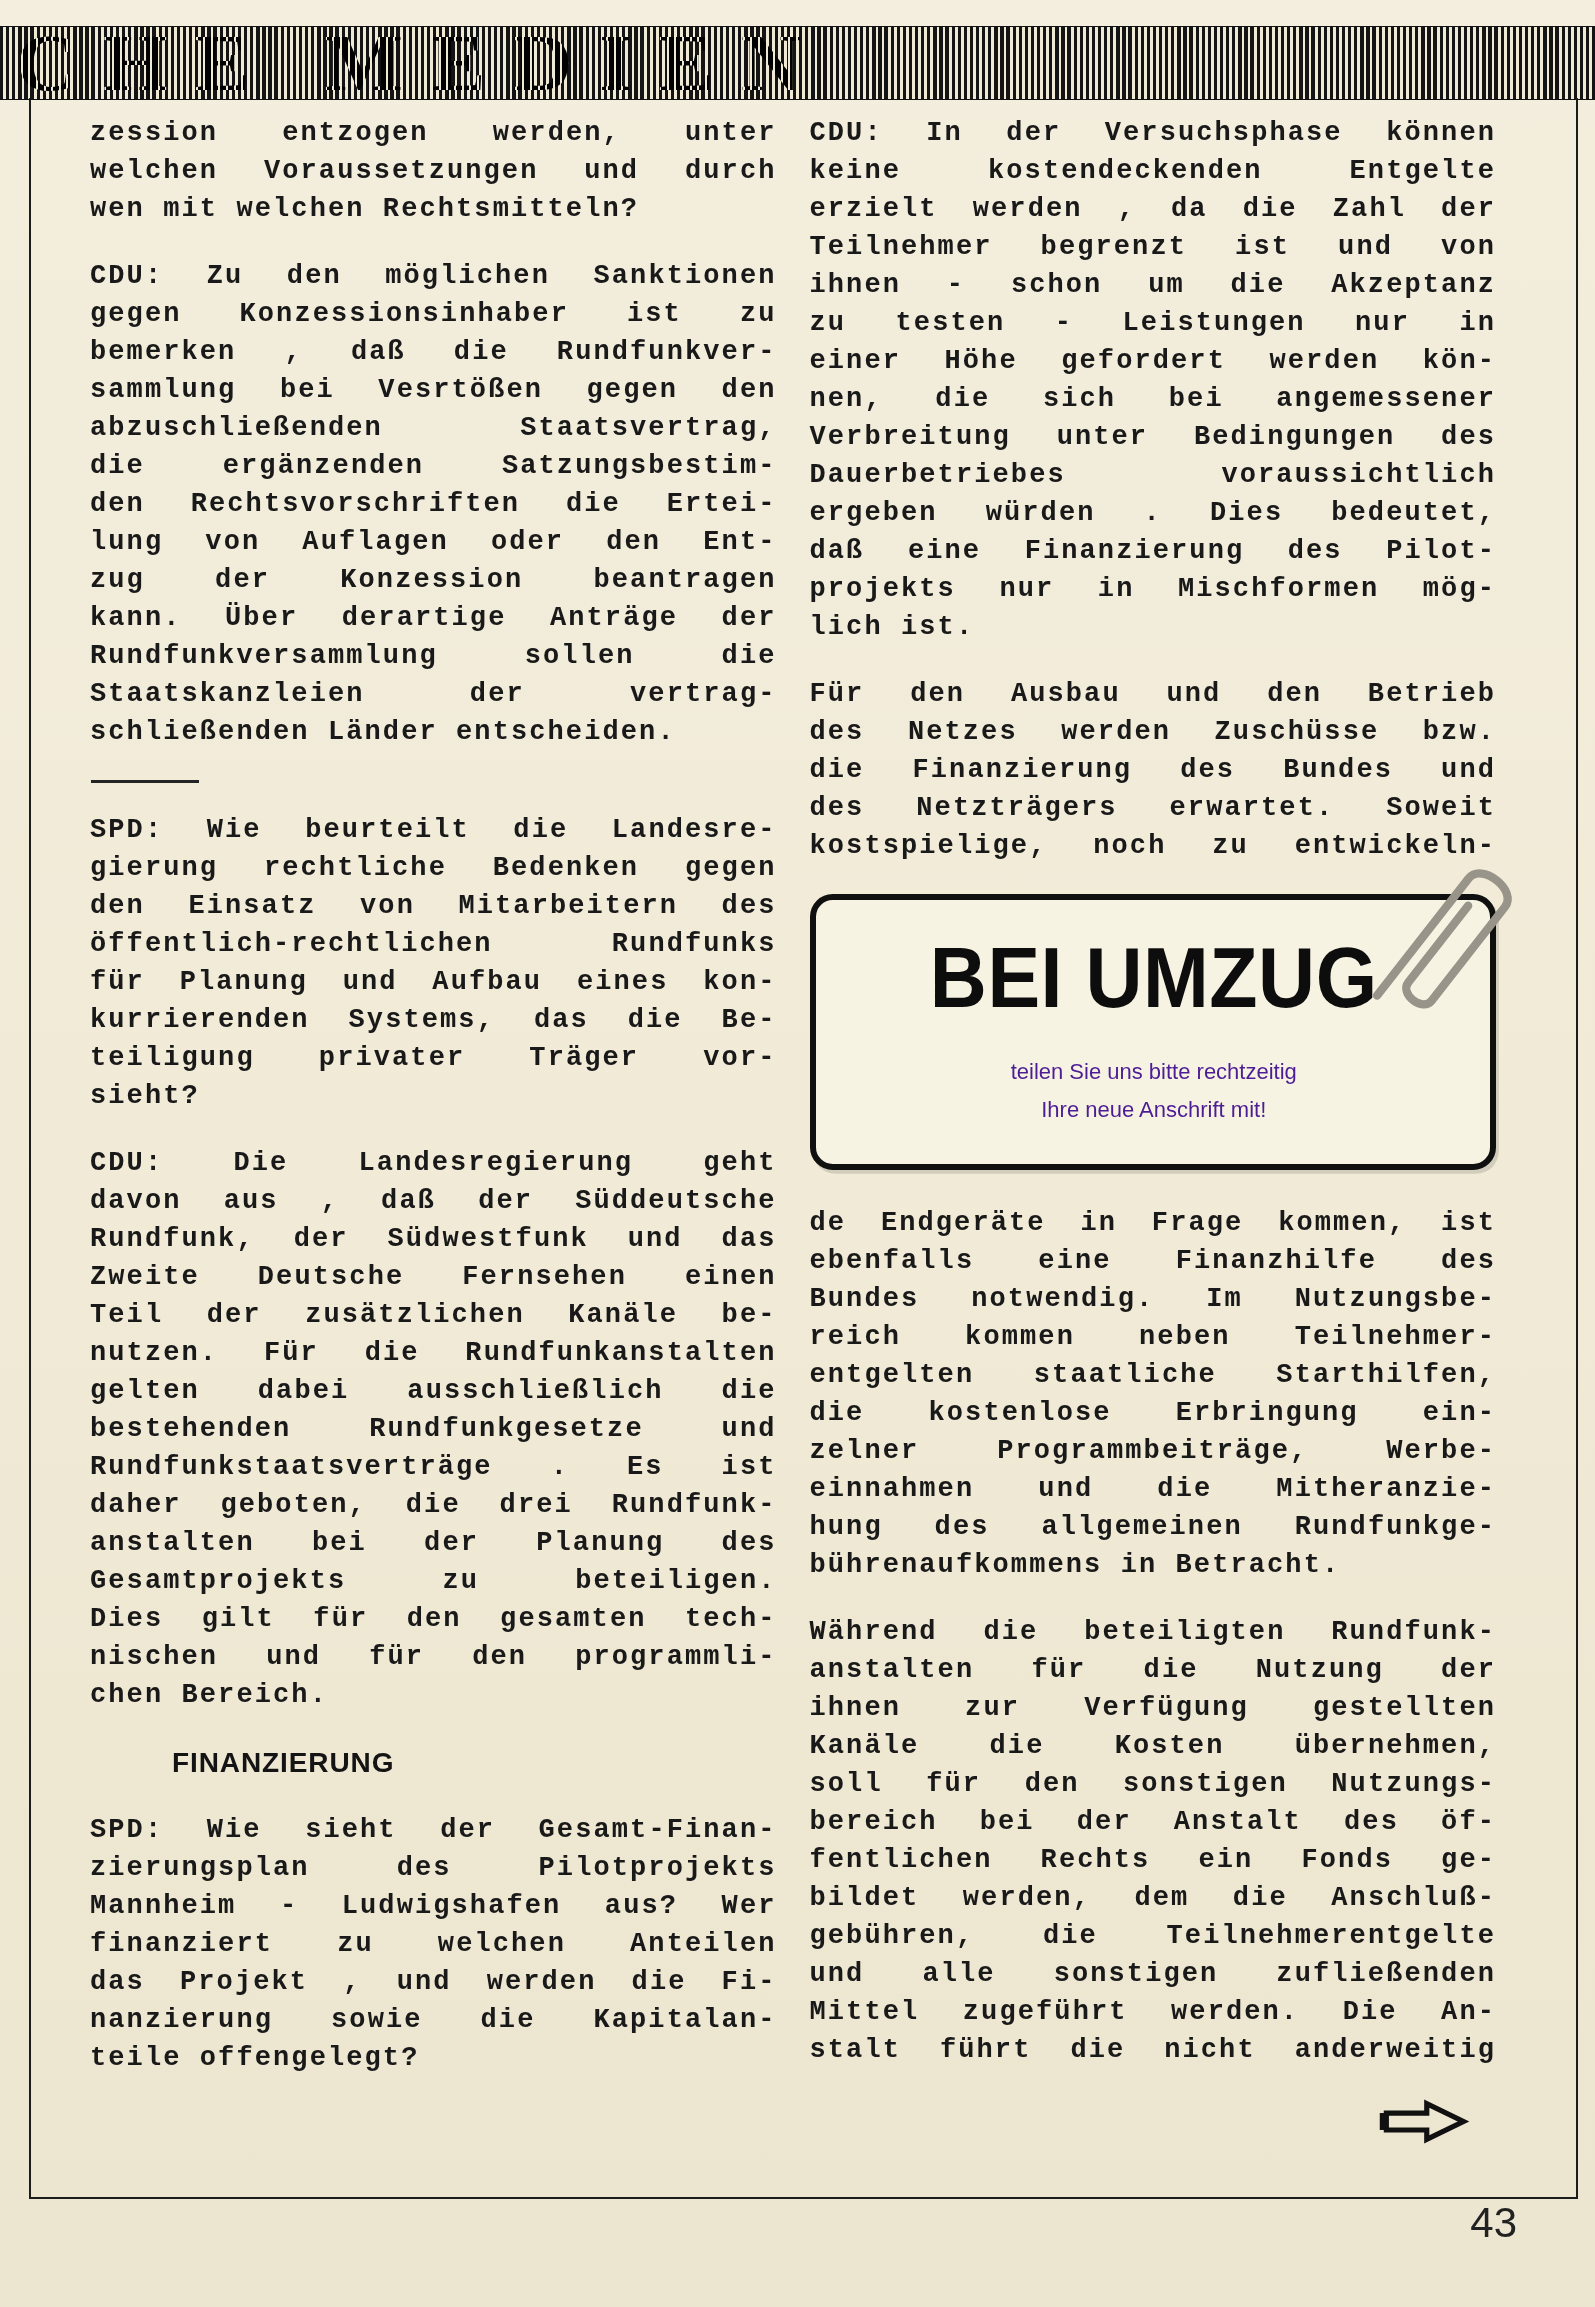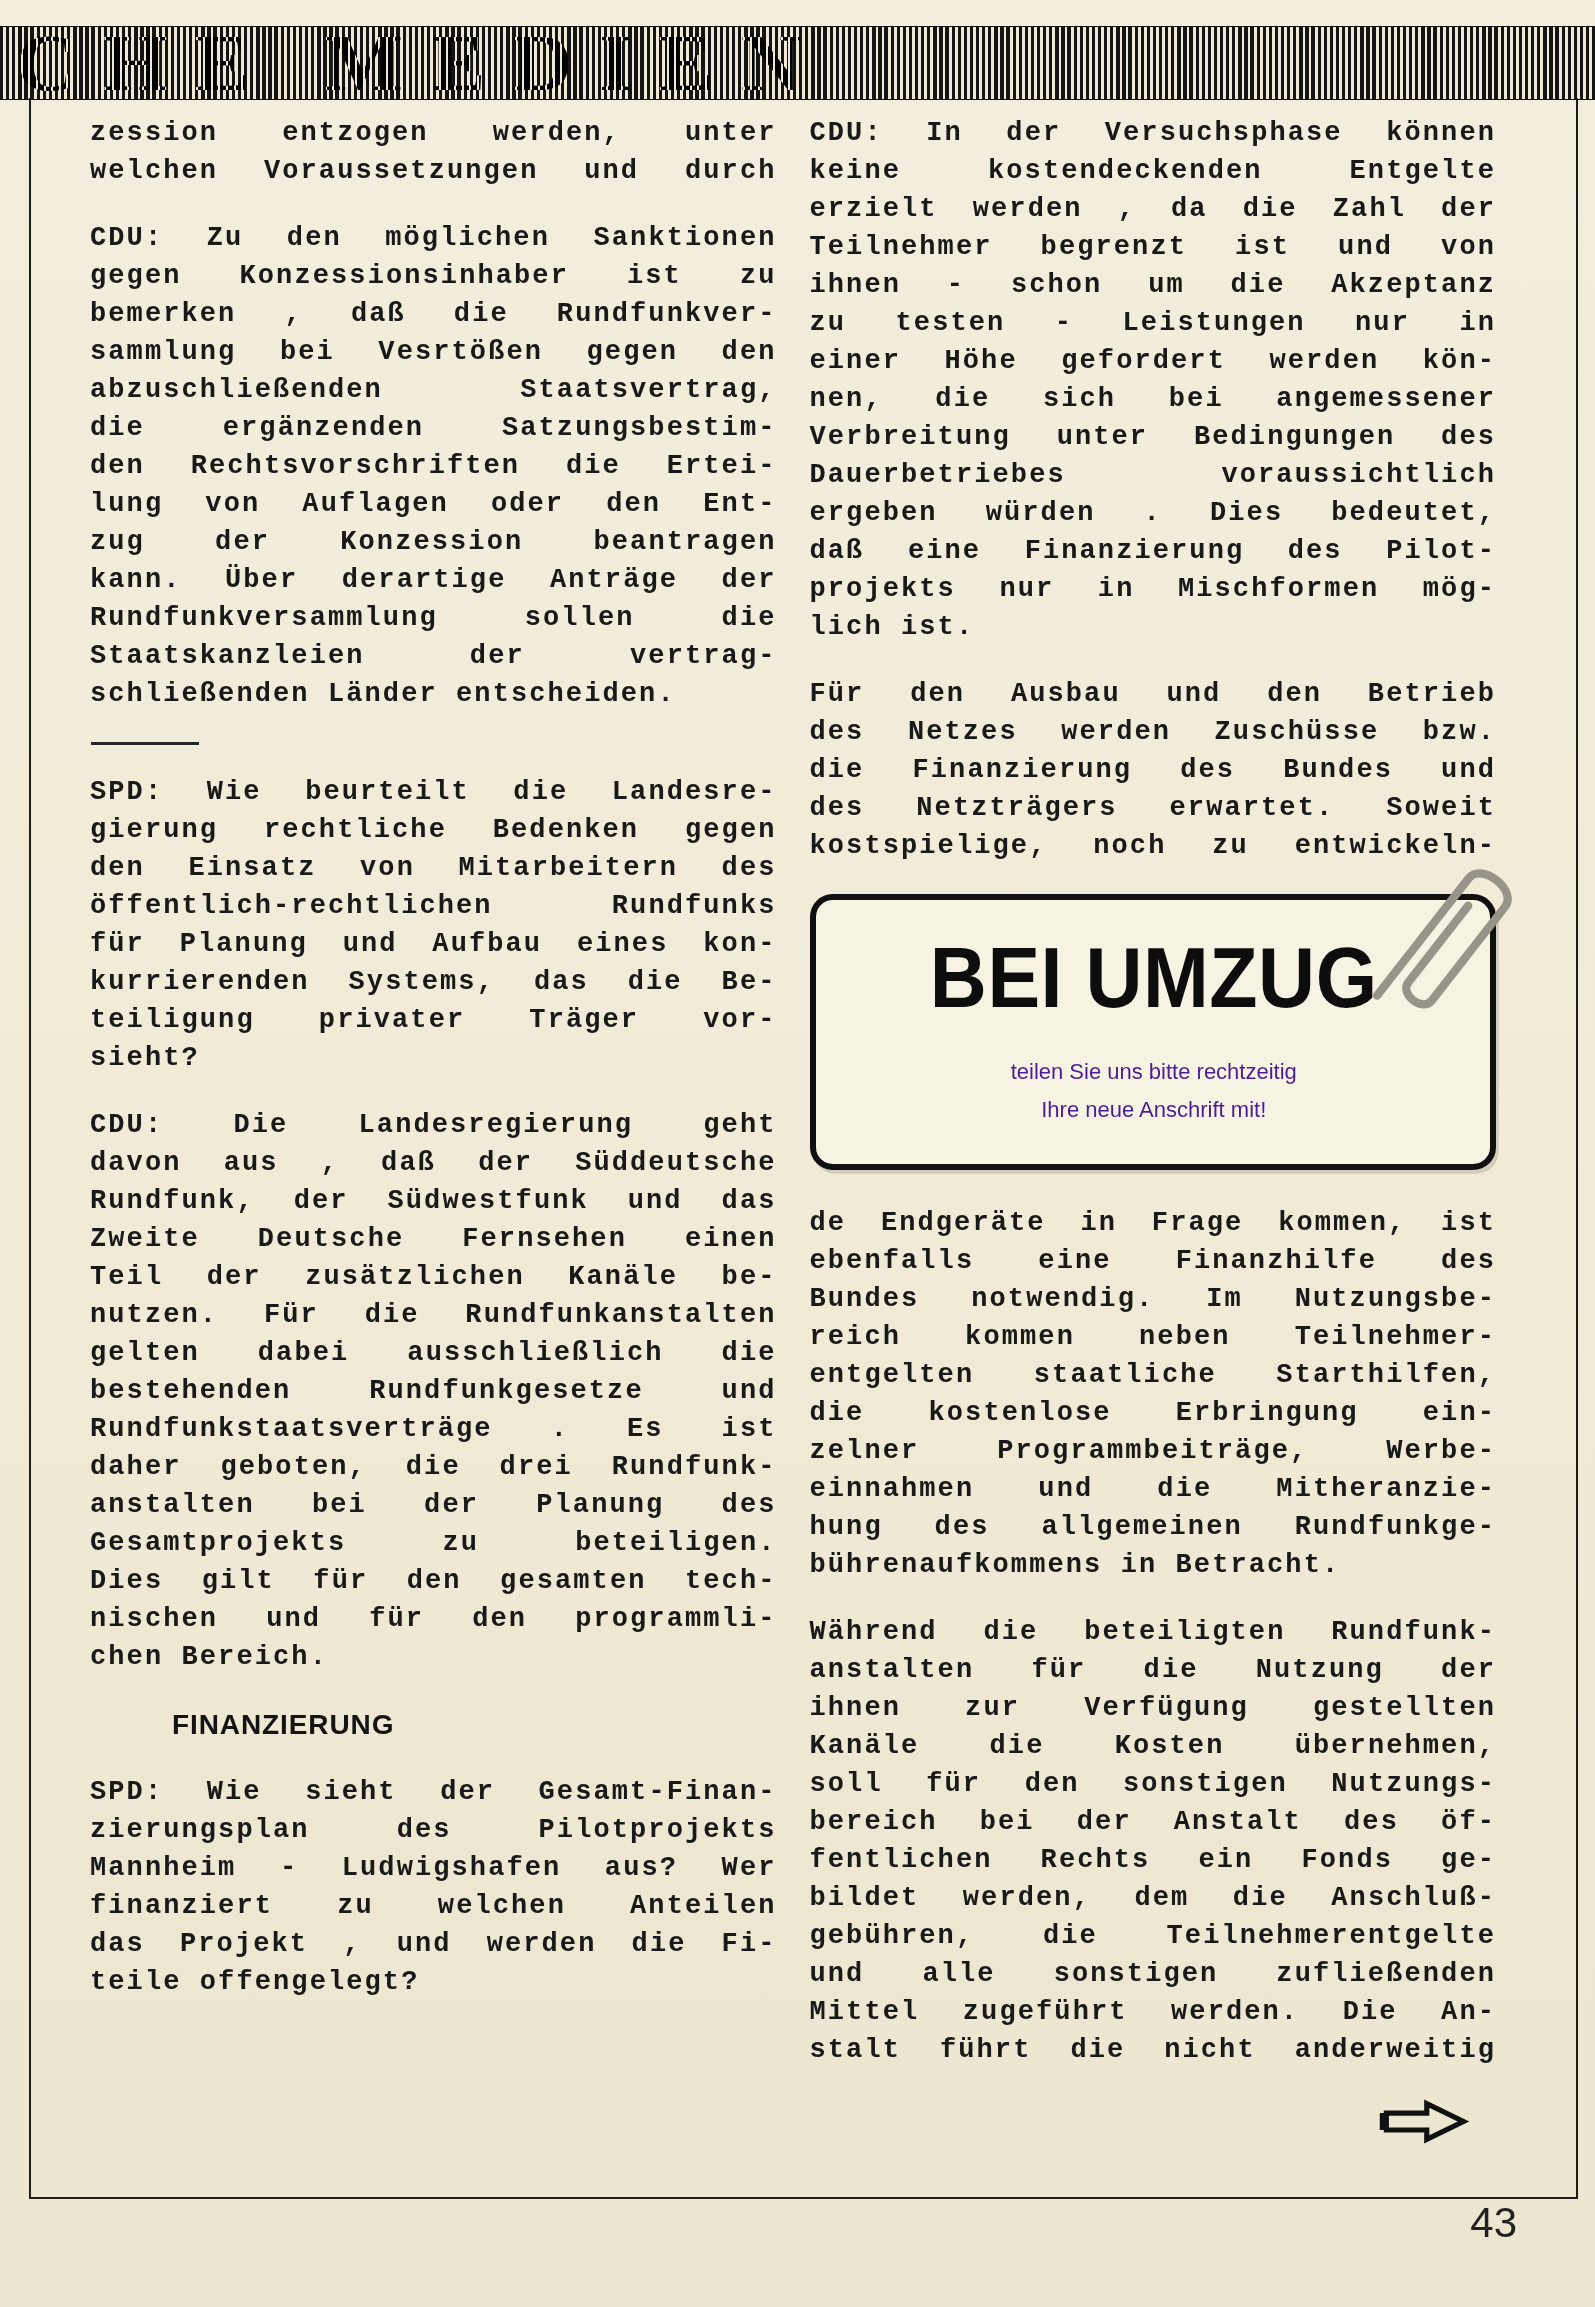--- a/index.html
+++ b/index.html
@@ -106,20 +106,21 @@
     <span class="banner-text">CHE MEDIEN</span>
   </div>
 
   <div class="frame"></div>
 
   <div class="content">
     <div class="col" id="col-left">
         <div class="para">
           <div class="line">zession entzogen werden, unter</div>
           <div class="line">welchen Voraussetzungen und durch</div>
+          <div class="line last">wen mit welchen Rechtsmitteln?</div>
         </div>
         <div class="para">
           <div class="line">CDU: Zu den möglichen Sanktionen</div>
           <div class="line">gegen Konzessionsinhaber ist zu</div>
           <div class="line">bemerken , daß die Rundfunkver-</div>
           <div class="line">sammlung bei Vesrtößen gegen den</div>
           <div class="line">abzuschließenden Staatsvertrag,</div>
           <div class="line">die ergänzenden Satzungsbestim-</div>
           <div class="line">den Rechtsvorschriften die Ertei-</div>
           <div class="line">lung von Auflagen oder den Ent-</div>
@@ -157,20 +158,21 @@
           <div class="line">nischen und für den programmli-</div>
           <div class="line last">chen Bereich.</div>
         </div>
         <div class="heading">FINANZIERUNG</div>
         <div class="para">
           <div class="line">SPD: Wie sieht der Gesamt-Finan-</div>
           <div class="line">zierungsplan des Pilotprojekts</div>
           <div class="line">Mannheim - Ludwigshafen  aus? Wer</div>
           <div class="line">finanziert zu welchen Anteilen</div>
           <div class="line">das Projekt , und werden die Fi-</div>
+          <div class="line">nanzierung sowie die Kapitalan-</div>
           <div class="line last">teile offengelegt?</div>
         </div>
       </div>
     <div class="col" id="col-right">
         <div class="para">
           <div class="line">CDU: In der Versuchsphase können</div>
           <div class="line">keine kostendeckenden Entgelte</div>
           <div class="line">erzielt werden , da die Zahl der</div>
           <div class="line">Teilnehmer begrenzt ist und von</div>
           <div class="line">ihnen - schon um die Akzeptanz</div>

